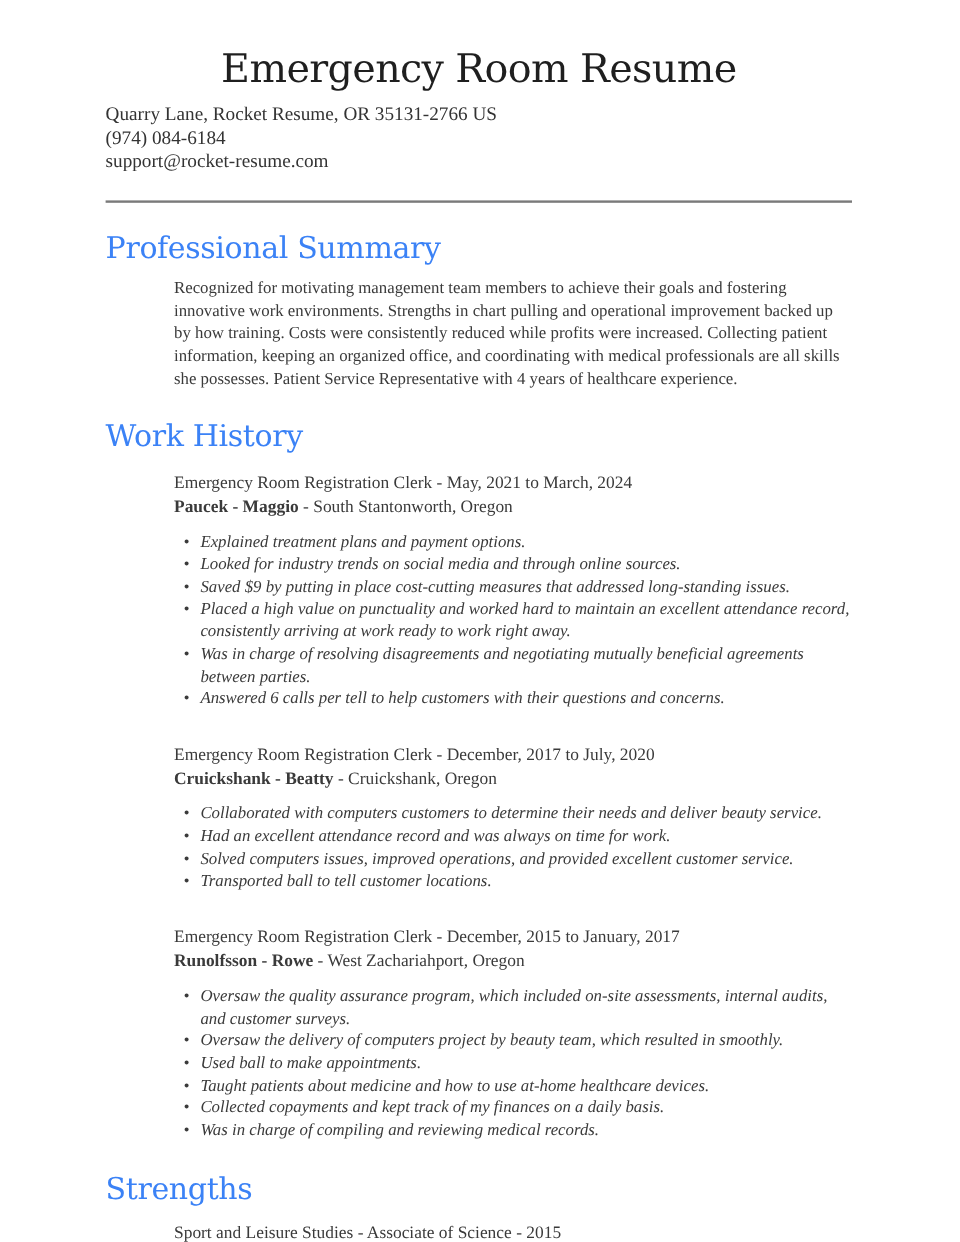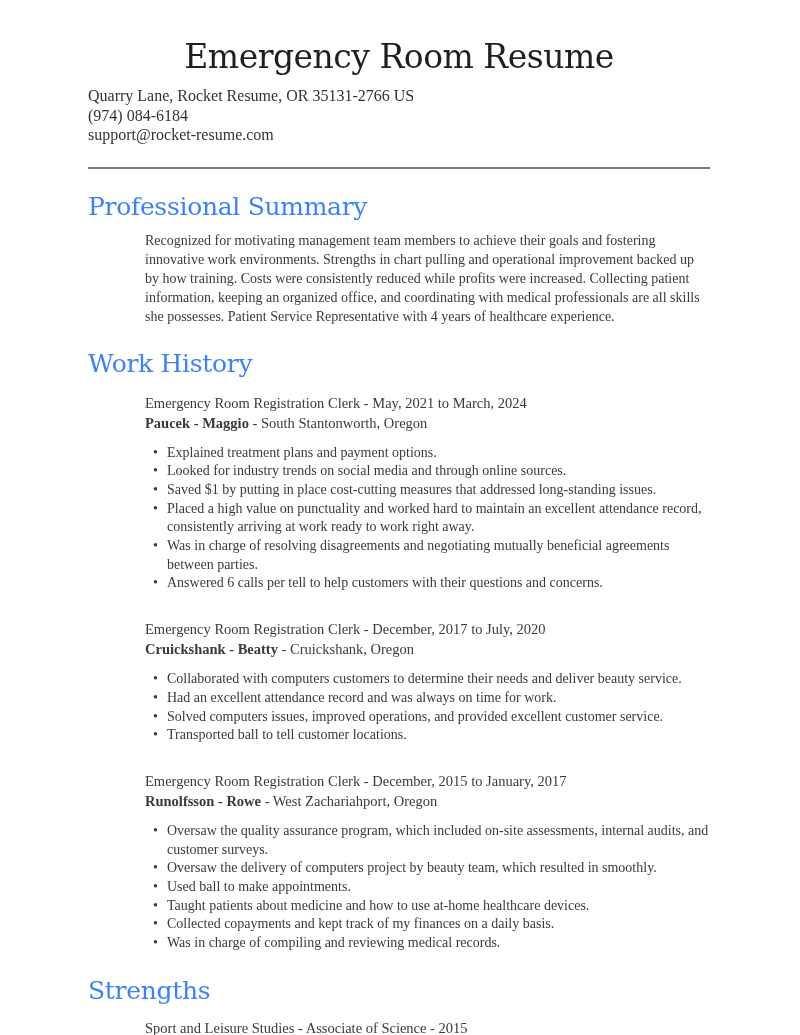--- a/index.html
+++ b/index.html
@@ -68,20 +68,21 @@
   .bullets {
     margin: 11px 0 0 0;
     padding: 0;
     list-style: none;
     font-size: 14px;
     line-height: 18.7px;
   }
   .bullets li {
     position: relative;
     padding-left: 22px;
+    font-style: italic;
   }
   .bullets li::before {
     content: "\2022";
     position: absolute;
     left: 8px;
     top: 0;
     color: #3a3a3a;
   }
   
   .edu-entry {
@@ -109,21 +110,21 @@
   <h2 class="section-heading">Work History</h2>
 
   <div class="job">
     <div class="job-header">
       <div><span>Emergency Room Registration Clerk</span><span> - </span><span>May, 2021 to March, 2024</span></div>
       <div><span class="bold">Paucek - Maggio</span><span> - </span><span>South Stantonworth, Oregon</span></div>
     </div>
     <ul class="bullets">
       <li>Explained treatment plans and payment options.</li>
       <li>Looked for industry trends on social media and through online sources.</li>
-      <li>Saved $1 by putting in place cost-cutting measures that addressed long-standing issues.</li>
+      <li>Saved $9 by putting in place cost-cutting measures that addressed long-standing issues.</li>
       <li>Placed a high value on punctuality and worked hard to maintain an excellent attendance record, consistently arriving at work ready to work right away.</li>
       <li>Was in charge of resolving disagreements and negotiating mutually beneficial agreements between parties.</li>
       <li>Answered 6 calls per tell to help customers with their questions and concerns.</li>
     </ul>
   </div>
 
   <div class="job">
     <div class="job-header">
       <div><span>Emergency Room Registration Clerk</span><span> - </span><span>December, 2017 to July, 2020</span></div>
       <div><span class="bold">Cruickshank - Beatty</span><span> - </span><span>Cruickshank, Oregon</span></div>

